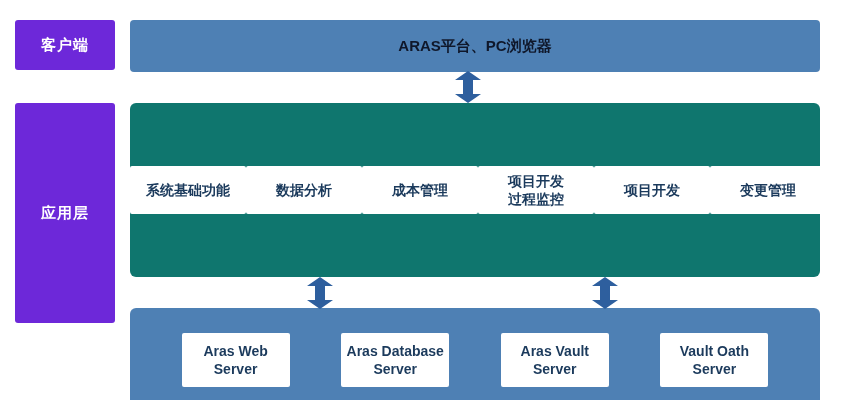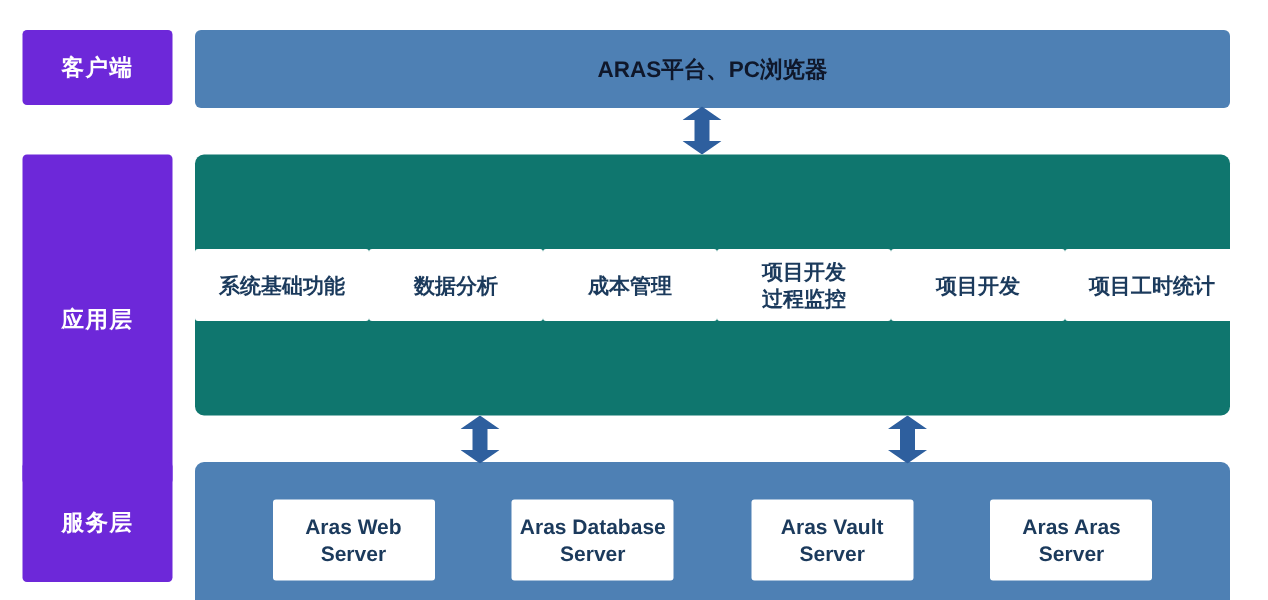--- a/index.html
+++ b/index.html
@@ -125,47 +125,45 @@
   .arrow-2 { left: 307px; top: 277px; }
   .arrow-3 { left: 592px; top: 277px; }
 </style>
 </head>
 <body>
 
 <div class="canvas">
 
   <div class="layer-label layer-client">客户端</div>
   <div class="layer-label layer-app">应用层</div>
-  <div class="layer-label layer-service">服务层</div>
 
   <div class="client-bar">ARAS平台、PC浏览器</div>
 
   <div class="app-container">
     <div class="app-row">
       <div class="app-box">系统基础功能</div>
       <div class="app-box">数据分析</div>
       <div class="app-box">成本管理</div>
       <div class="app-box">项目开发
 过程监控</div>
     </div>
     <div class="app-row">
       <div class="app-box">项目开发</div>
-      <div class="app-box">项目工时统计</div>
       <div class="app-box">变更管理</div>
     </div>
   </div>
 
   <div class="service-container">
     <div class="service-box">Aras Web
 Server</div>
     <div class="service-box">Aras Database
 Server</div>
     <div class="service-box">Aras Vault
 Server</div>
-    <div class="service-box">Aras Aras
+    <div class="service-box">Vault Oath
 Server</div>
   </div>
 
   <div class="arrow arrow-1">
     <svg width="26" height="32" viewBox="0 0 26 32">
       <polygon points="13,0 26,9 18,9 18,23 26,23 13,32 0,23 8,23 8,9 0,9" fill="#2E5F9E"></polygon>
     </svg>
   </div>
   <div class="arrow arrow-2">
     <svg width="26" height="32" viewBox="0 0 26 32">

